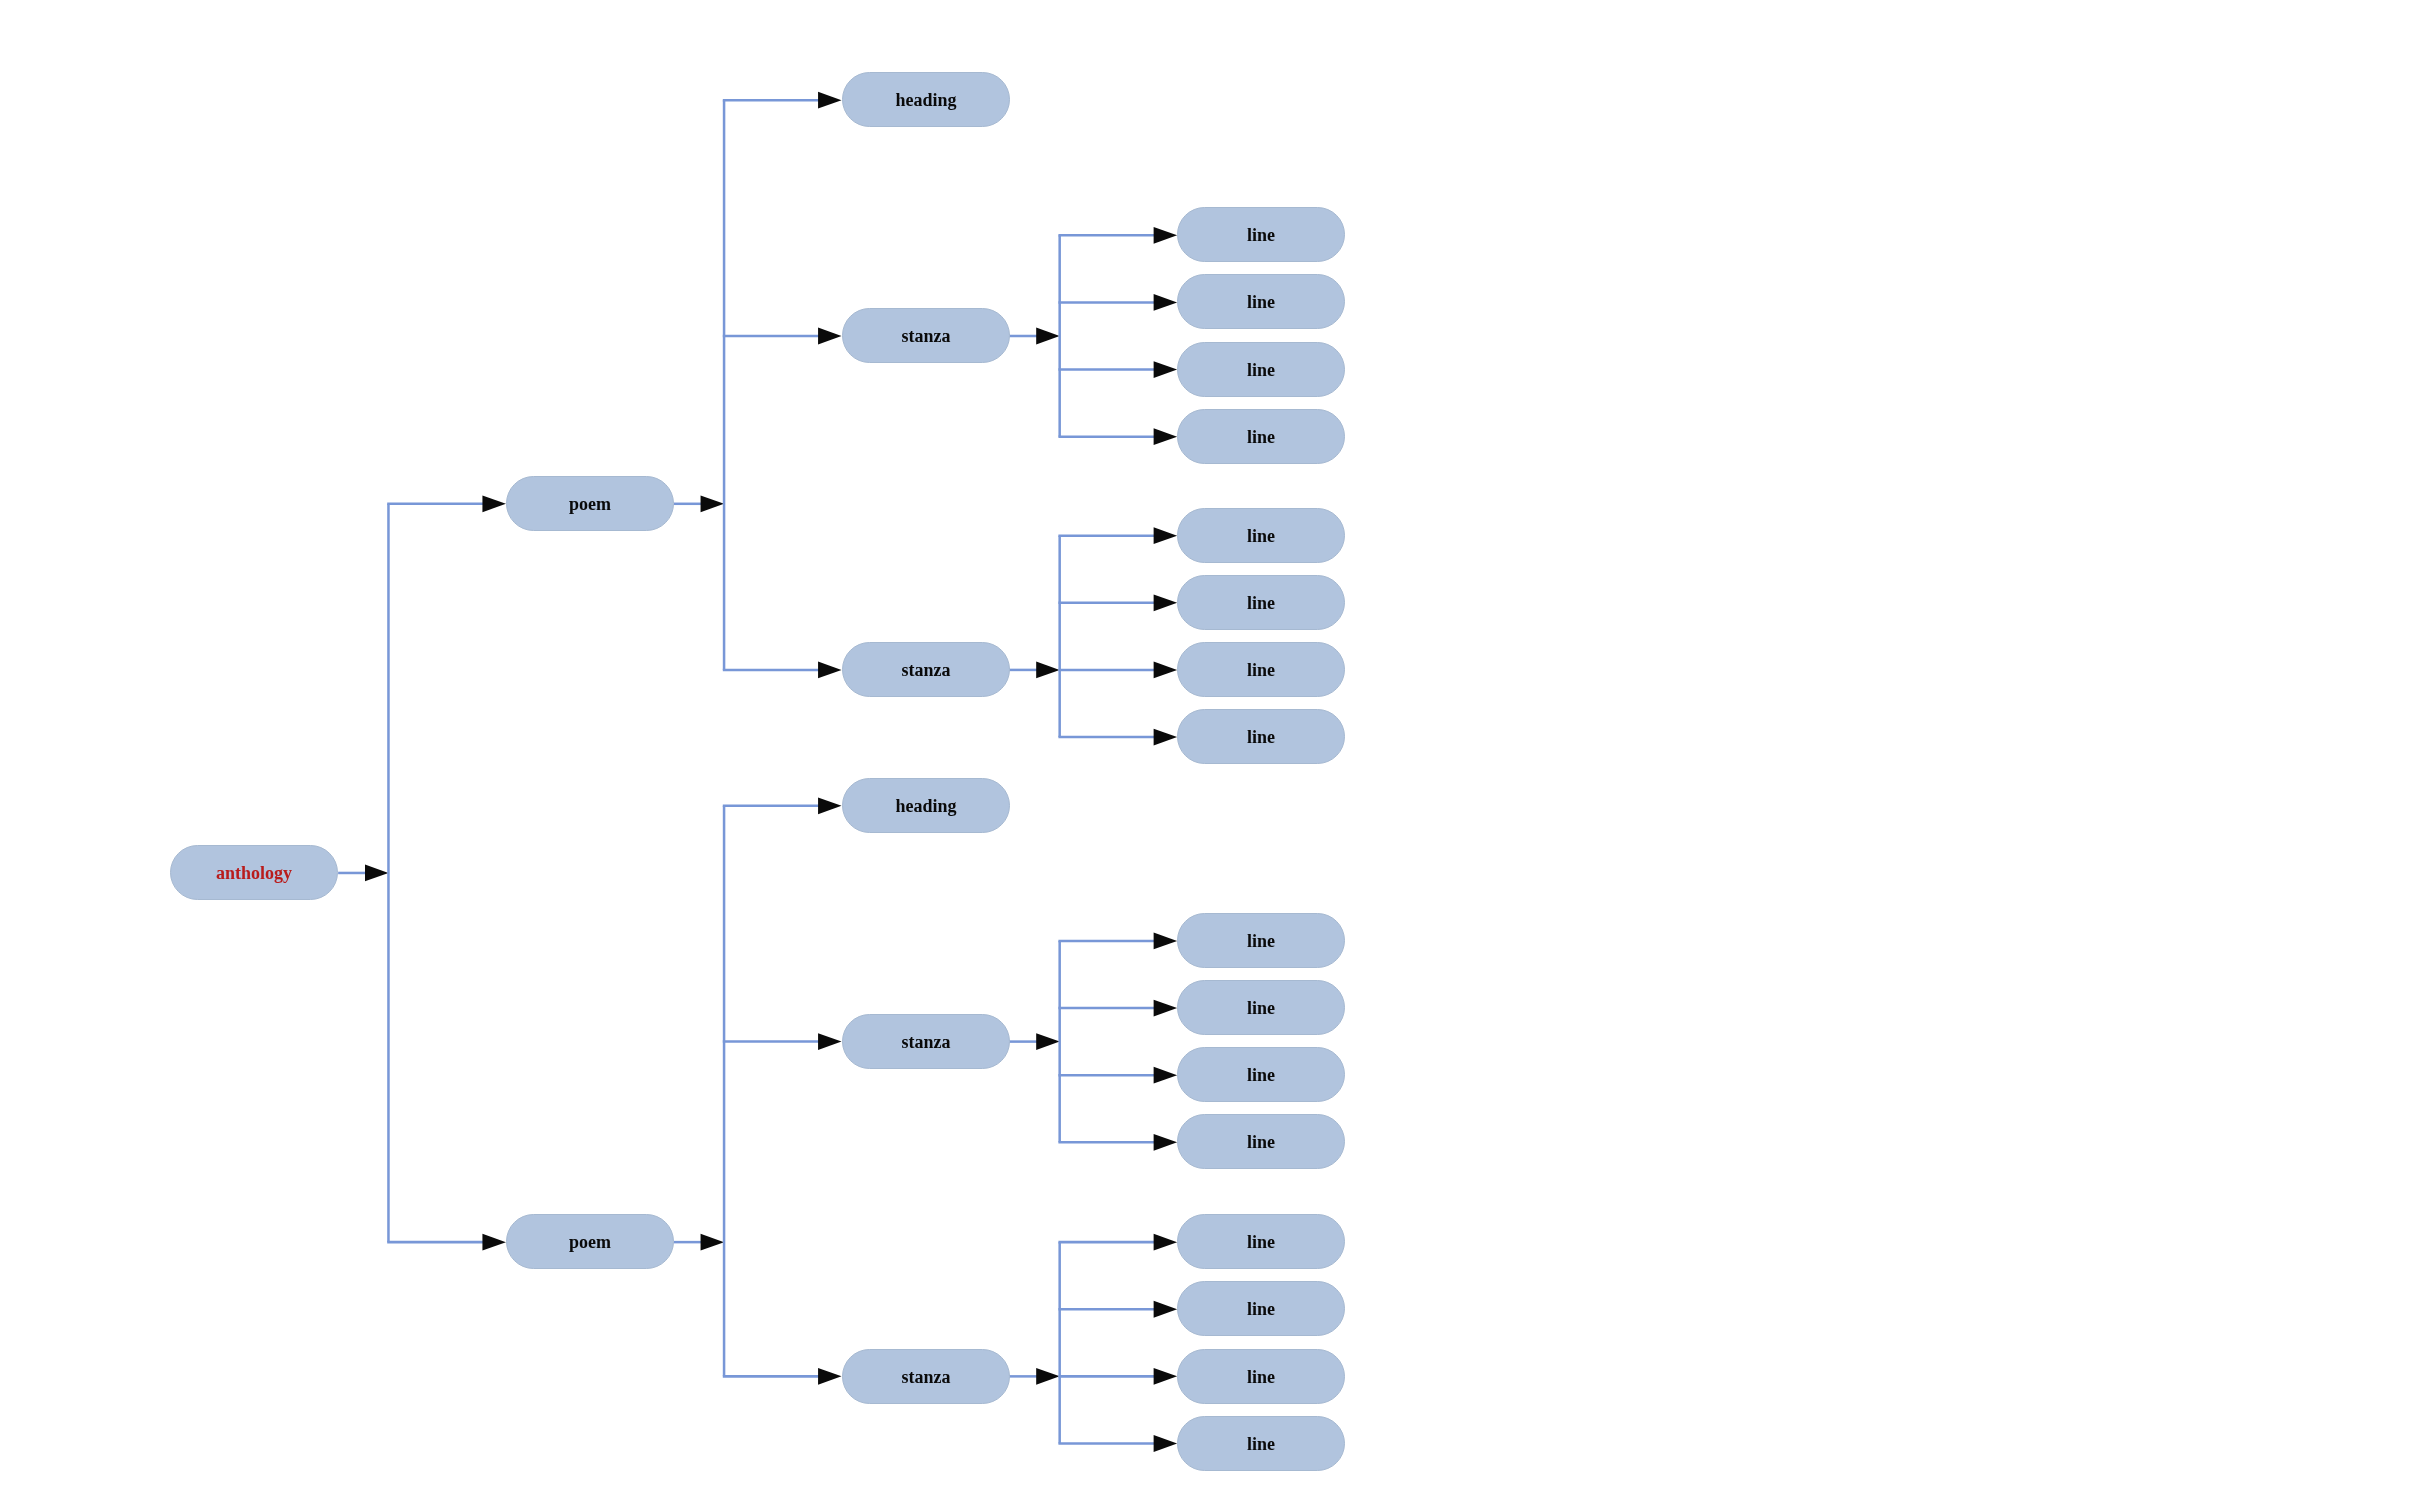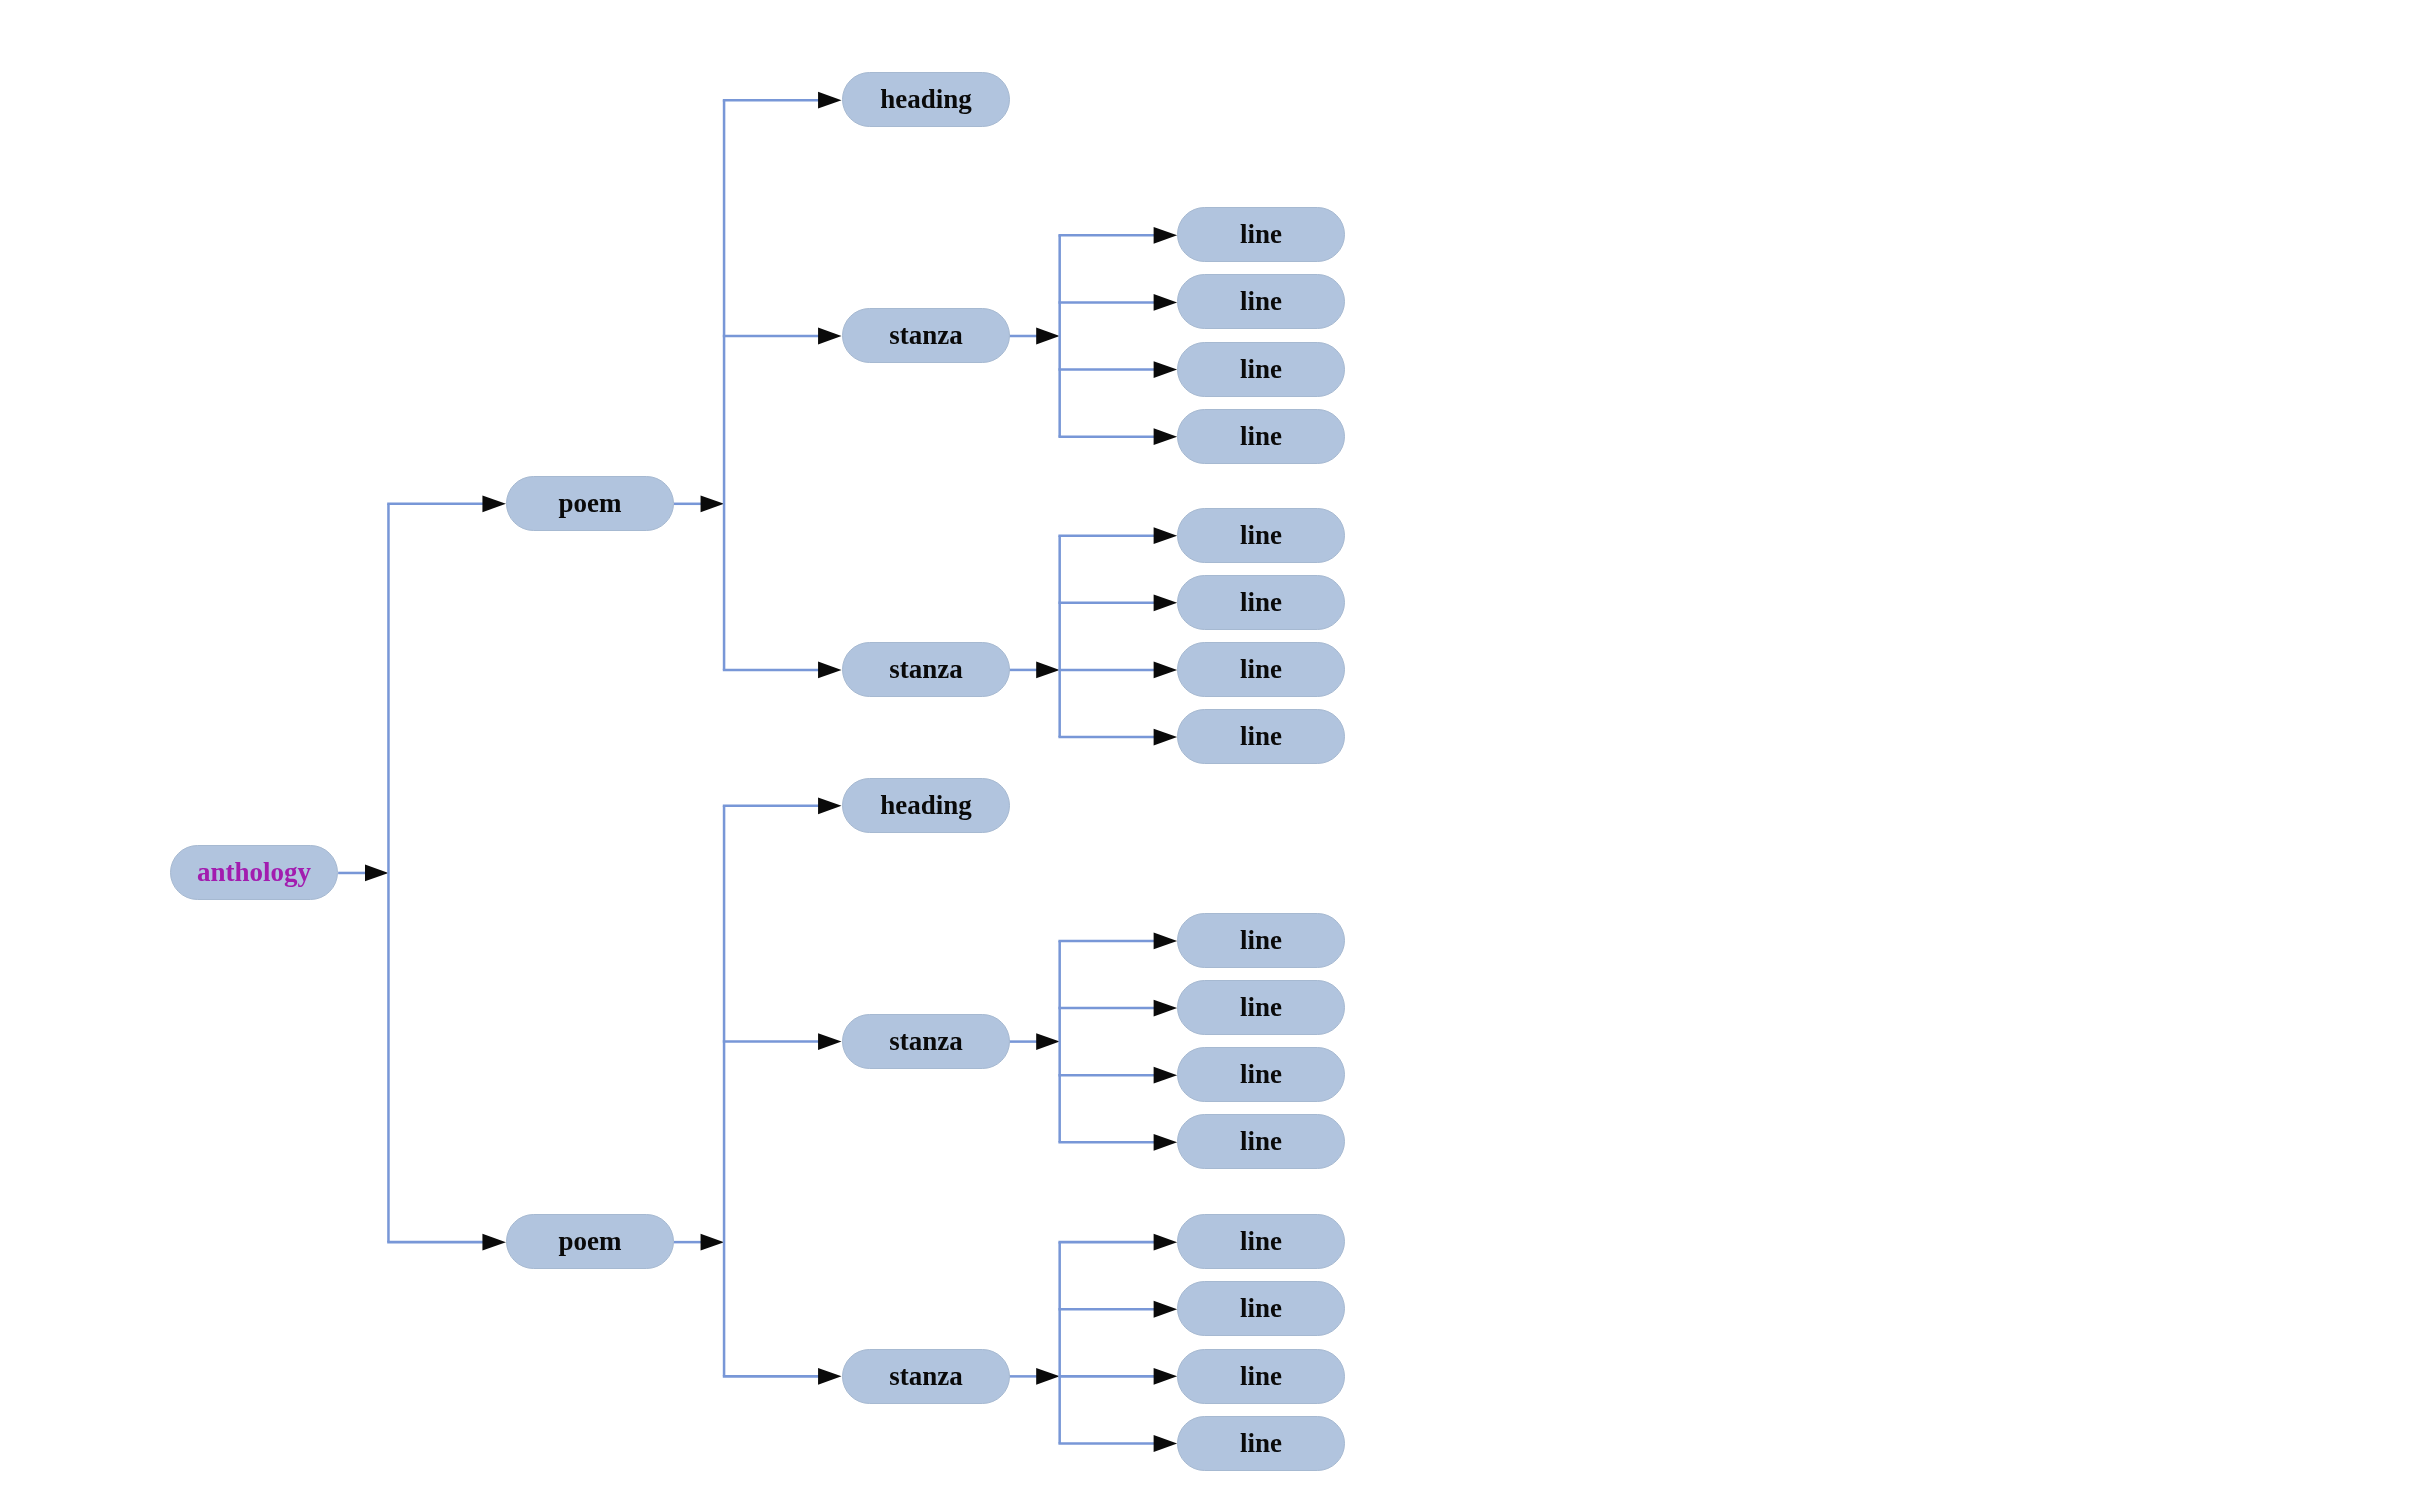--- a/index.html
+++ b/index.html
@@ -17,21 +17,21 @@
     left: 0;
     top: 0;
   }
   .node {
     position: absolute;
     box-sizing: border-box;
     display: flex;
     align-items: center;
     justify-content: center;
     font-weight: bold;
-    font-size: 27px;
+    font-size: 18px;
     line-height: 1;
     white-space: nowrap;
     user-select: none;
   }
 </style>
 </head>
 <body>
 
 <div class="canvas" style="width: 2413px; height: 1511px; background: rgb(255, 255, 255);">
   <svg class="edge-layer" xmlns="http://www.w3.org/2000/svg" width="2413" height="1511" viewBox="0 0 2876 1800">
@@ -99,21 +99,21 @@
       <line x1="1261.5" y1="1480" x2="1379" y2="1480" stroke="#7897d7" stroke-width="3"></line>
       <polygon points="1403,1480 1375,1470 1375,1490" fill="#0a0a0a"></polygon>
       <line x1="1261.5" y1="1560" x2="1379" y2="1560" stroke="#7897d7" stroke-width="3"></line>
       <polygon points="1403,1560 1375,1550 1375,1570" fill="#0a0a0a"></polygon>
       <line x1="1261.5" y1="1640" x2="1379" y2="1640" stroke="#7897d7" stroke-width="3"></line>
       <polygon points="1403,1640 1375,1630 1375,1650" fill="#0a0a0a"></polygon>
       <line x1="1261.5" y1="1720" x2="1379" y2="1720" stroke="#7897d7" stroke-width="3"></line>
       <polygon points="1403,1720 1375,1710 1375,1730" fill="#0a0a0a"></polygon>
     </svg>
 
-<div class="node" style="left: 170px; top: 845px; width: 168px; height: 55px; border-radius: 28px; background: rgb(177, 196, 222); border: 0.8px solid rgb(166, 185, 209); color: #a21caf;">anthology</div>
+<div class="node" style="left: 170px; top: 845px; width: 168px; height: 55px; border-radius: 28px; background: rgb(177, 196, 222); border: 0.8px solid rgb(166, 185, 209); color: #b91c1c;">anthology</div>
     <div class="node" style="left: 506px; top: 476px; width: 168px; height: 55px; border-radius: 28px; background: rgb(177, 196, 222); border: 0.8px solid rgb(166, 185, 209); color: rgb(10, 10, 10);">poem</div>
     <div class="node" style="left: 842px; top: 72px; width: 168px; height: 55px; border-radius: 28px; background: rgb(177, 196, 222); border: 0.8px solid rgb(166, 185, 209); color: rgb(10, 10, 10);">heading</div>
     <div class="node" style="left: 842px; top: 308px; width: 168px; height: 55px; border-radius: 28px; background: rgb(177, 196, 222); border: 0.8px solid rgb(166, 185, 209); color: rgb(10, 10, 10);">stanza</div>
     <div class="node" style="left: 1177px; top: 207px; width: 168px; height: 55px; border-radius: 28px; background: rgb(177, 196, 222); border: 0.8px solid rgb(166, 185, 209); color: rgb(10, 10, 10);">line</div>
     <div class="node" style="left: 1177px; top: 274px; width: 168px; height: 55px; border-radius: 28px; background: rgb(177, 196, 222); border: 0.8px solid rgb(166, 185, 209); color: rgb(10, 10, 10);">line</div>
     <div class="node" style="left: 1177px; top: 342px; width: 168px; height: 55px; border-radius: 28px; background: rgb(177, 196, 222); border: 0.8px solid rgb(166, 185, 209); color: rgb(10, 10, 10);">line</div>
     <div class="node" style="left: 1177px; top: 409px; width: 168px; height: 55px; border-radius: 28px; background: rgb(177, 196, 222); border: 0.8px solid rgb(166, 185, 209); color: rgb(10, 10, 10);">line</div>
     <div class="node" style="left: 842px; top: 642px; width: 168px; height: 55px; border-radius: 28px; background: rgb(177, 196, 222); border: 0.8px solid rgb(166, 185, 209); color: rgb(10, 10, 10);">stanza</div>
     <div class="node" style="left: 1177px; top: 508px; width: 168px; height: 55px; border-radius: 28px; background: rgb(177, 196, 222); border: 0.8px solid rgb(166, 185, 209); color: rgb(10, 10, 10);">line</div>
     <div class="node" style="left: 1177px; top: 575px; width: 168px; height: 55px; border-radius: 28px; background: rgb(177, 196, 222); border: 0.8px solid rgb(166, 185, 209); color: rgb(10, 10, 10);">line</div>

